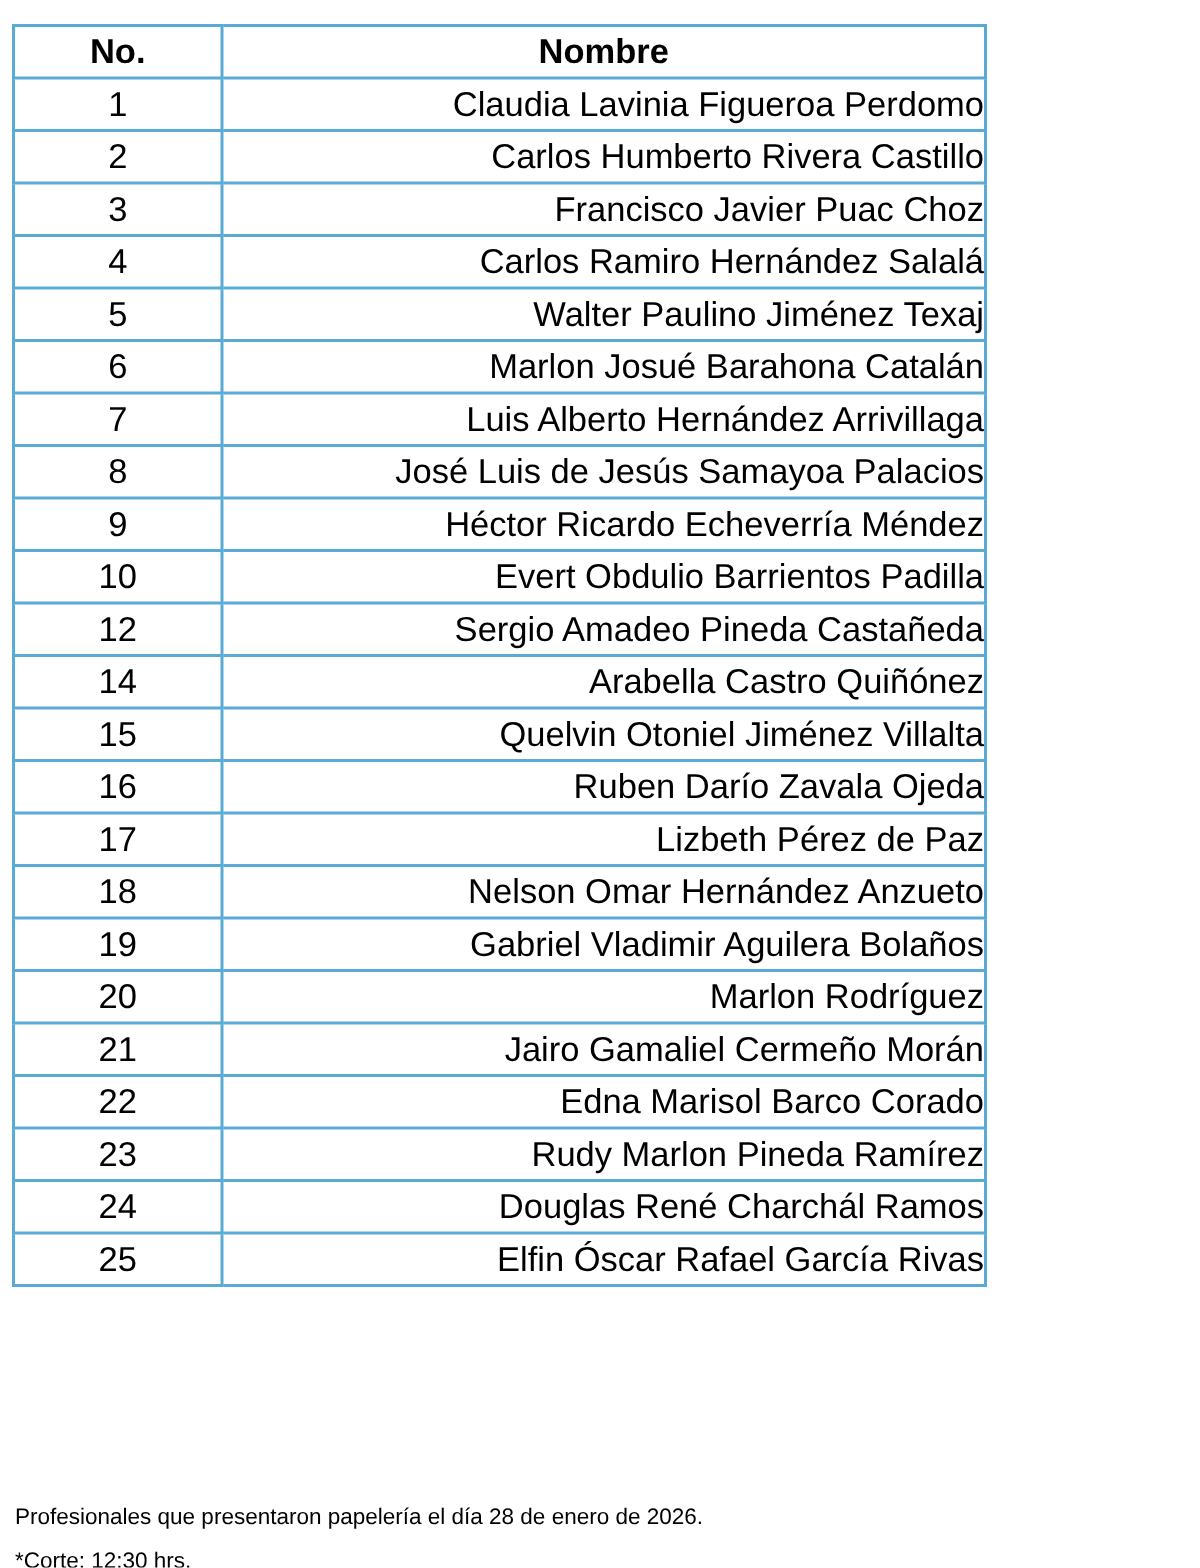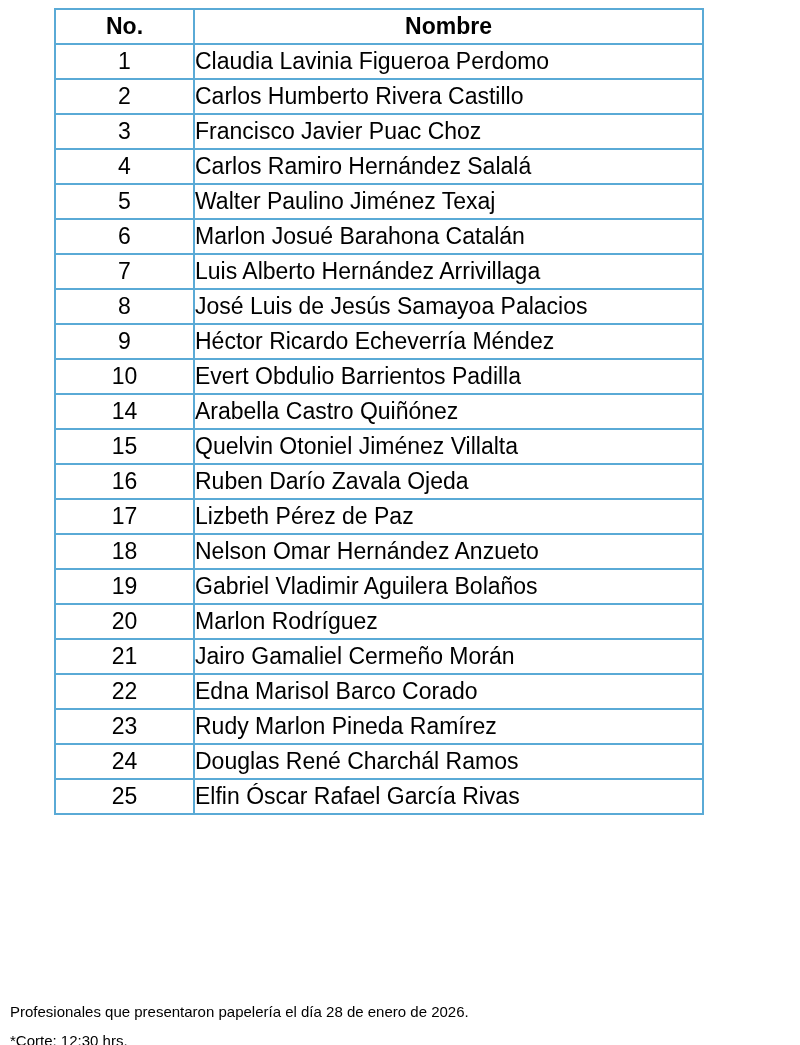--- a/index.html
+++ b/index.html
@@ -11,22 +11,21 @@
       overflow: hidden;
     }
     body {
       font-family: "Liberation Sans", sans-serif;
       color: #000000;
       position: relative;
     }
     .sheet {
       position: absolute;
       left: 8px;
-      top: 8px;
-      margin-left: 46px;
+      top: 16px;
     }
     table.roster {
       border-collapse: collapse;
       width: 648px;
       table-layout: fixed;
     }
     table.roster th,
     table.roster td {
       border: 2px solid #5aaad6;
       height: 33px;
@@ -36,21 +35,21 @@
       white-space: nowrap;
       overflow: hidden;
     }
     table.roster th {
       font-weight: bold;
       text-align: center;
     }
     table.roster col.c-no { width: 139px; }
     table.roster col.c-name { width: 509px; }
     td.num { text-align: center; }
-    td.name { text-align: left; padding-left: 8px; }
+    td.name { text-align: right; padding-left: 8px; }
     .footnote {
       position: absolute;
       left: 10px;
       top: 997px;
       font-size: 15px;
       line-height: 29px;
       white-space: nowrap;
     }
   </style>
 </head>
@@ -103,20 +102,24 @@
         </tr>
         <tr>
           <td class="num">9</td>
           <td class="name">Héctor Ricardo Echeverría Méndez</td>
         </tr>
         <tr>
           <td class="num">10</td>
           <td class="name">Evert Obdulio Barrientos Padilla</td>
         </tr>
         <tr>
+          <td class="num">12</td>
+          <td class="name">Sergio Amadeo Pineda Castañeda</td>
+        </tr>
+        <tr>
           <td class="num">14</td>
           <td class="name">Arabella Castro Quiñónez</td>
         </tr>
         <tr>
           <td class="num">15</td>
           <td class="name">Quelvin Otoniel Jiménez Villalta</td>
         </tr>
         <tr>
           <td class="num">16</td>
           <td class="name">Ruben Darío Zavala Ojeda</td>

